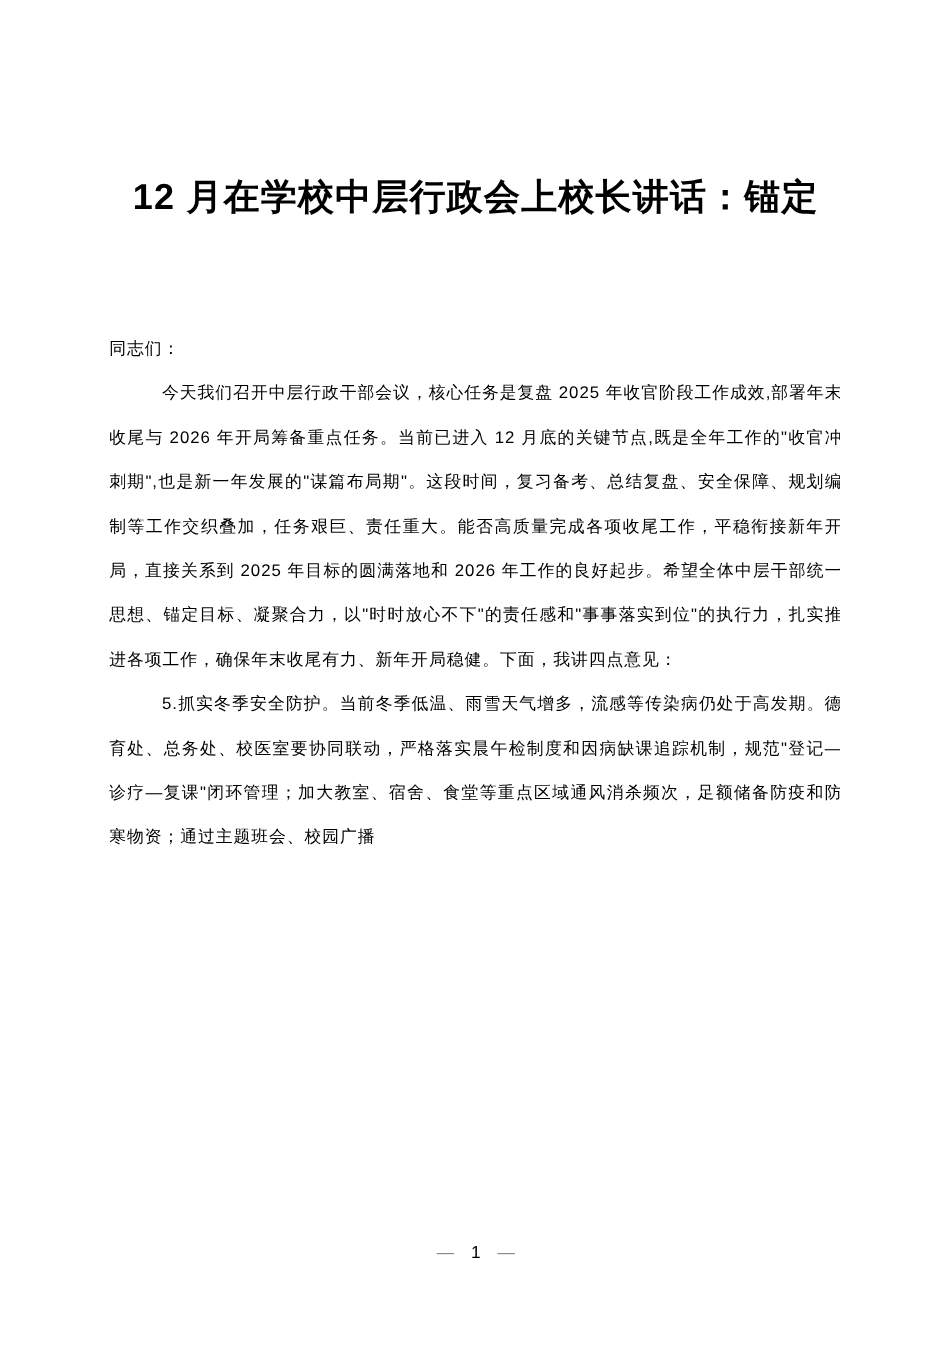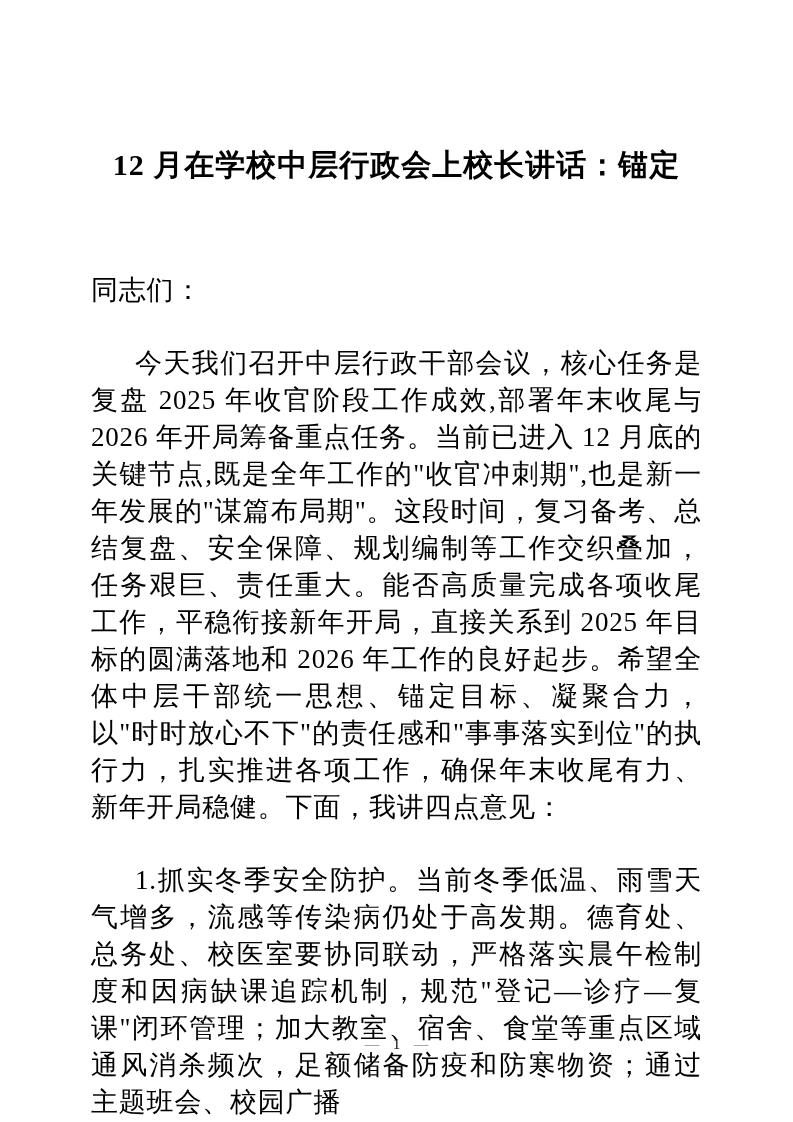--- a/index.html
+++ b/index.html
@@ -6,21 +6,21 @@
     margin: 0;
     padding: 0;
     background: #ffffff;
   }
   .page {
     position: relative;
     width: 700px;
     height: 1122px;
     background: #ffffff;
     color: #000000;
-    font-family: Liberation Serif, serif;
+    font-family: Liberation Sans, sans-serif;
     overflow: hidden;
     box-sizing: border-box;
   }
   .doc-title {
     margin: 0;
     padding: 0;
     position: absolute;
     top: 143px;
     left: 90px;
     width: 613px;
@@ -35,33 +35,32 @@
   }
   .doc-body {
     position: absolute;
     top: 272px;
     left: 91px;
     width: 611px;
   }
   .doc-body p {
     margin: 0;
     padding: 0;
-    font-size: 27px;
+    font-size: 14px;
     line-height: 37px;
     letter-spacing: 0.8px;
     text-align: justify;
     text-justify: inter-character;
   }
   .doc-body p.salutation {
     text-indent: 0;
     text-align: left;
   }
   .doc-body p.para {
     text-indent: 44px;
-    margin-top: 36px;
   }
   .doc-body p.heading {
     text-indent: 44px;
     font-weight: bold;
     text-align: left;
   }
   .footer {
     position: absolute;
     top: 1034px;
     left: 0;
@@ -84,21 +83,21 @@
 
 <div class="page">
 
   <h1 class="doc-title">
     <span class="title-line">12 月在学校中层行政会上校长讲话：锚定</span>
   </h1>
 
   <div class="doc-body">
     <p class="salutation">同志们：</p>
     <p class="para">今天我们召开中层行政干部会议，核心任务是复盘 2025 年收官阶段工作成效,部署年末收尾与 2026 年开局筹备重点任务。当前已进入 12 月底的关键节点,既是全年工作的"收官冲刺期",也是新一年发展的"谋篇布局期"。这段时间，复习备考、总结复盘、安全保障、规划编制等工作交织叠加，任务艰巨、责任重大。能否高质量完成各项收尾工作，平稳衔接新年开局，直接关系到 2025 年目标的圆满落地和 2026 年工作的良好起步。希望全体中层干部统一思想、锚定目标、凝聚合力，以"时时放心不下"的责任感和"事事落实到位"的执行力，扎实推进各项工作，确保年末收尾有力、新年开局稳健。下面，我讲四点意见：</p>
-    <p class="para">1.抓实冬季安全防护。当前冬季低温、雨雪天气增多，流感等传染病仍处于高发期。德育处、总务处、校医室要协同联动，严格落实晨午检制度和因病缺课追踪机制，规范"登记—诊疗—复课"闭环管理；加大教室、宿舍、食堂等重点区域通风消杀频次，足额储备防疫和防寒物资；通过主题班会、校园广播</p>
+    <p class="para">5.抓实冬季安全防护。当前冬季低温、雨雪天气增多，流感等传染病仍处于高发期。德育处、总务处、校医室要协同联动，严格落实晨午检制度和因病缺课追踪机制，规范"登记—诊疗—复课"闭环管理；加大教室、宿舍、食堂等重点区域通风消杀频次，足额储备防疫和防寒物资；通过主题班会、校园广播</p>
   </div>
 
   <div class="footer">
     <span class="dash">—</span>
     <span class="num">1</span>
     <span class="dash">—</span>
   </div>
 
 </div>
 

